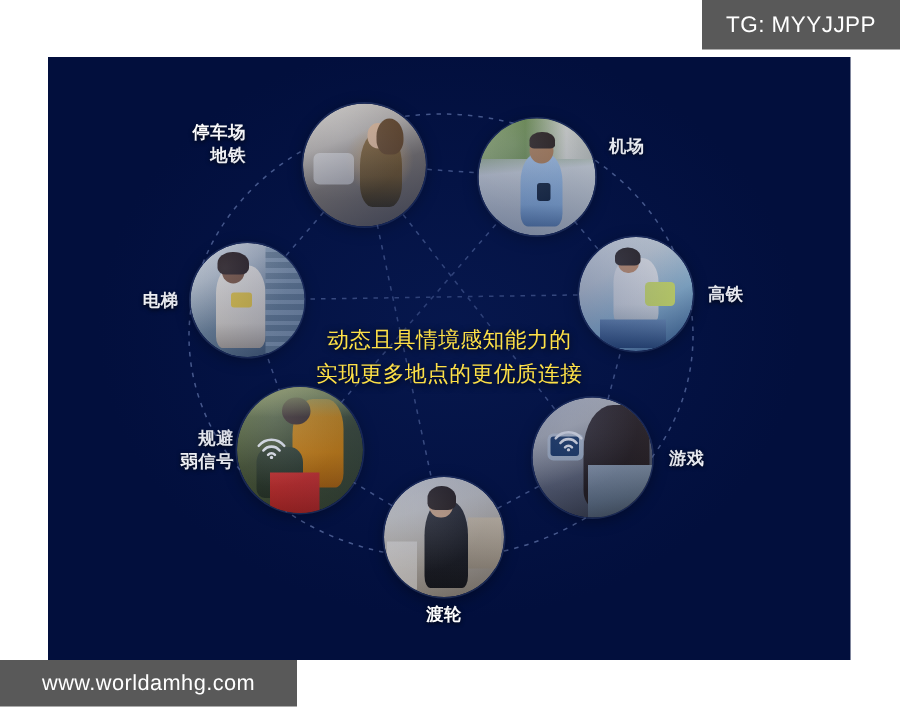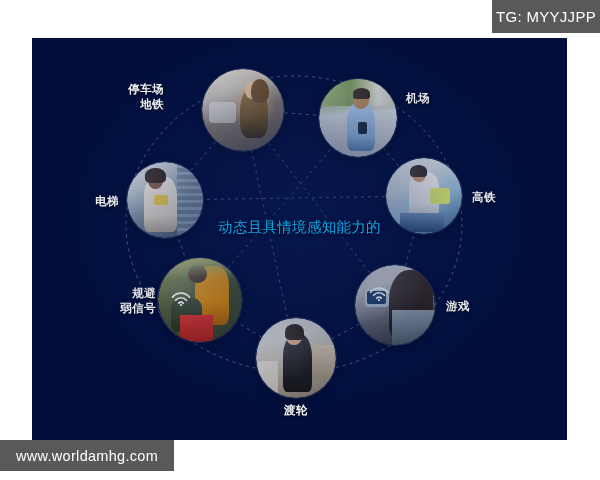--- a/index.html
+++ b/index.html
@@ -88,21 +88,21 @@
   .lbl-center{ text-align: center; }
 
   
   #center-text {
     position: absolute;
     left: 50%;
     top: 178px;
     transform: translateX(-50%);
     width: 230px;
     text-align: center;
-    color: #0ea5e9;
+    color: #fde047;
     font-size: 14.5px;
     font-weight: 500;
     line-height: 1.62;
     letter-spacing: 0.3px;
     text-shadow: 0 1px 5px rgba(0,0,0,0.9);
     z-index: 6;
   }
   #center-text div { white-space: nowrap; }
 
   
@@ -114,27 +114,27 @@
     letter-spacing: 0.3px;
     display: flex;
     align-items: center;
     justify-content: center;
     z-index: 20;
   }
   #tg-badge {
     right: 0;
     top: 0;
     height: 33px;
-    padding: 0 4px;
+    padding: 0 16px;
   }
   #site-watermark {
     left: 0;
     bottom: 9px;
     height: 31px;
-    padding: 0 16px;
+    padding: 0 28px;
     font-size: 14.5px;
   }
 </style>
 </head>
 <body>
 
 <div id="slide-panel">
 
   <svg id="ring-svg" viewBox="0 0 535 402">
     <g fill="none" stroke="#7f93c9" stroke-width="1" stroke-dasharray="3 4" opacity="0.62">
@@ -256,19 +256,20 @@
       <div style="position:absolute;left:24%;top:8%;width:27%;height:20%;border-radius:50% 50% 28% 28%;background:#241510;"></div>
       <div style="position:absolute;left:36%;top:44%;width:18%;height:12%;border-radius:2px;background:#e9c83f;"></div>
       <div style="position:absolute;left:66%;top:4%;width:34%;height:92%;background:repeating-linear-gradient(180deg,#93a7b8 0px,#93a7b8 3px,#6f8596 3px,#6f8596 7px);opacity:0.85;"></div>
     </div>
     <div class="sheen"></div>
   </div>
   <div class="node-label lbl-right" style="left:41px; top:156px; width:46px; text-align:right;">电梯</div>
 
   <div id="center-text">
     <div>动态且具情境感知能力的</div>
+    <div>实现更多地点的更优质连接</div>
   </div>
 
 </div>
 
 <div class="chip" id="tg-badge">TG: MYYJJPP</div>
 
 <div class="chip" id="site-watermark">www.worldamhg.com</div>
 
 </body></html>

